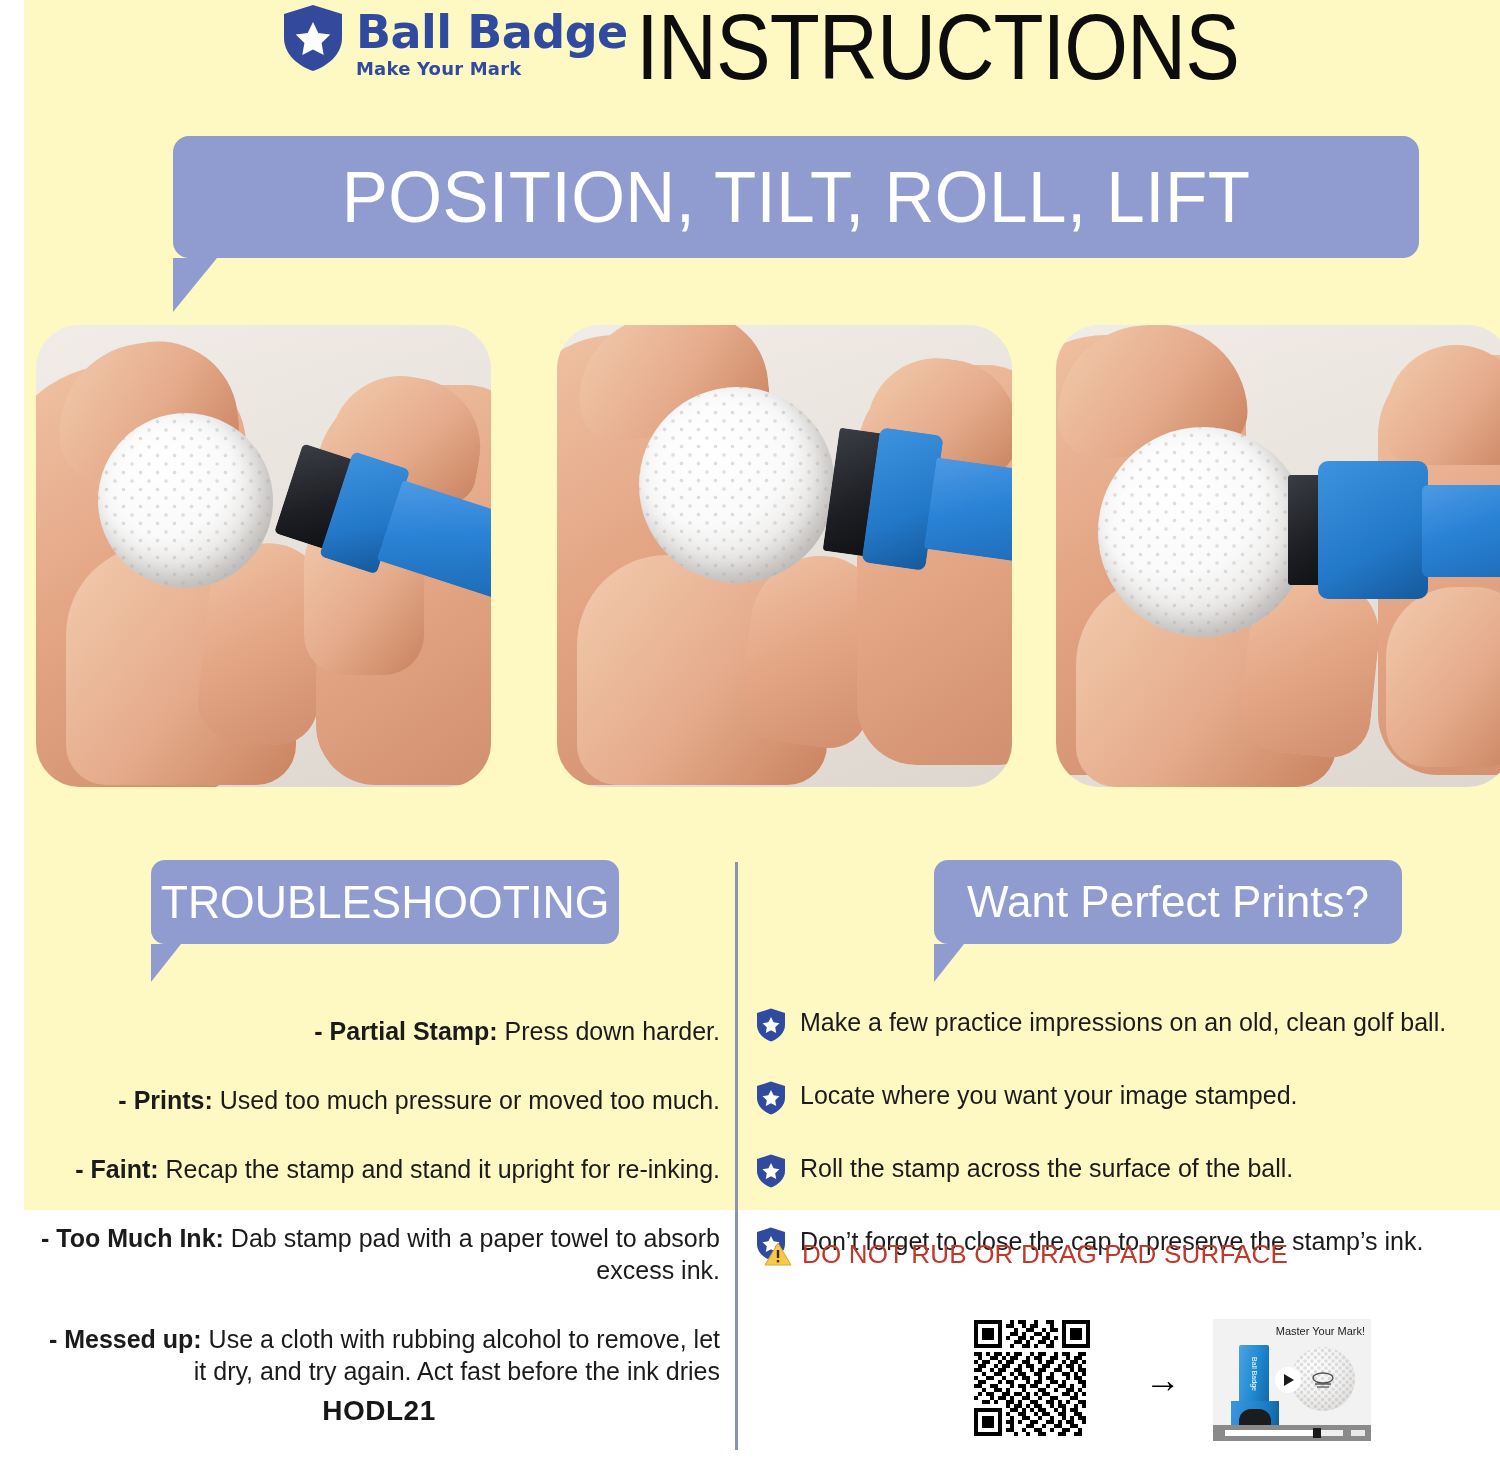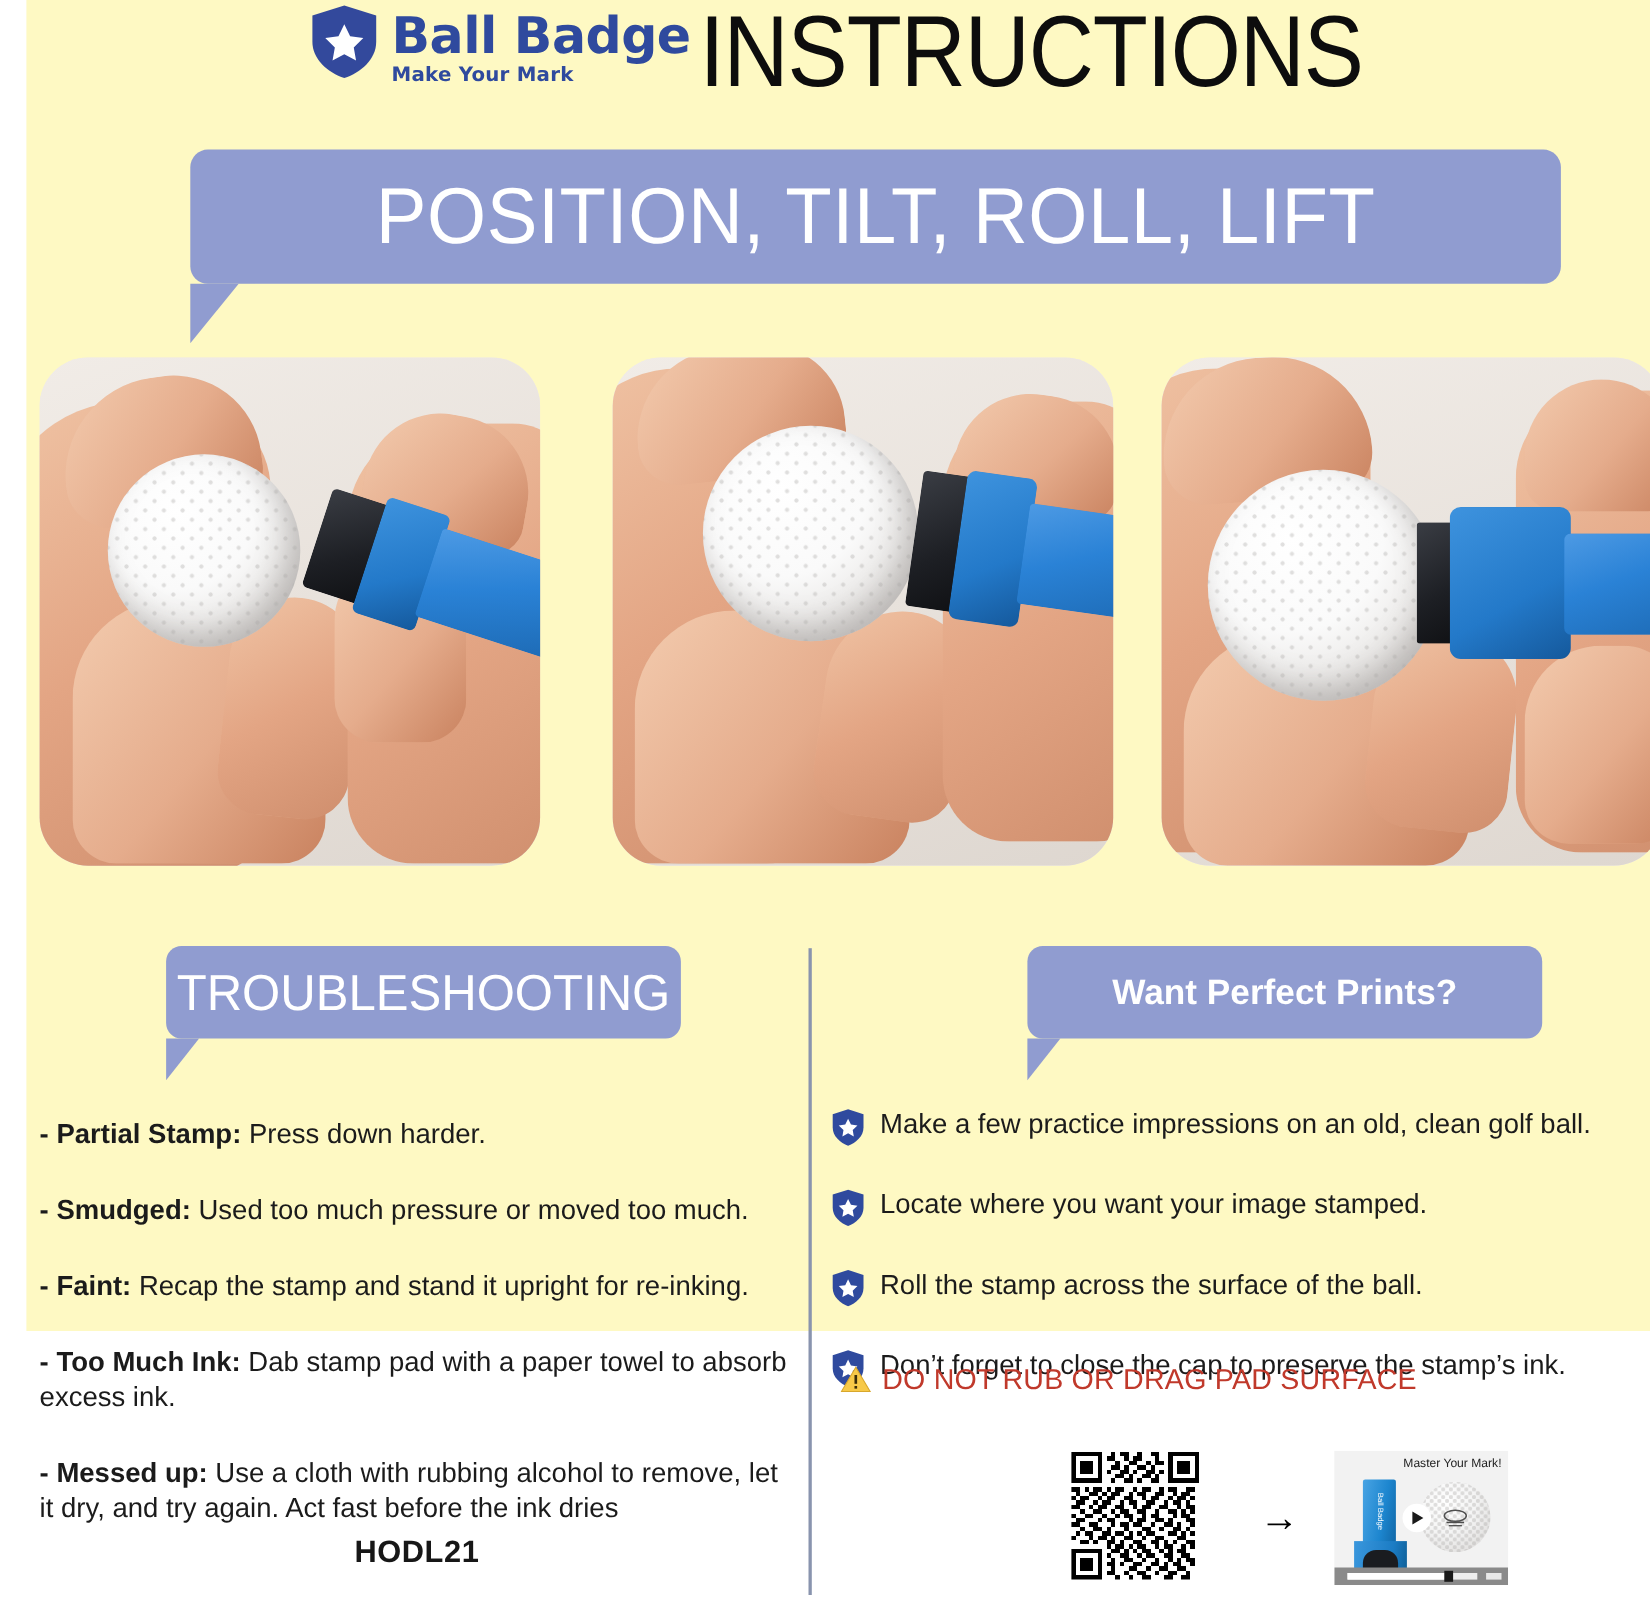--- a/index.html
+++ b/index.html
@@ -114,36 +114,36 @@
     text-align:center; color:#fff; font-size:46px; line-height:46px; font-weight:400;
   }
   .banner-ts .tail {
     left:0px; top:84px;
     border-width:0 0 38px 30px;
     border-color: transparent transparent transparent #909cd0;
   }
   .ts-list { position:absolute; left:0px; top:160px; width:710px; }
   .ts-item {
     font-size:25px; line-height:32px; color:#1b1b1b;
-    margin-bottom:37px; padding:0 14px 0 12px; text-align:left;
+    margin-bottom:37px; padding:0 14px 0 12px; text-align:right;
   }
   .ts-item .lead { font-weight:bold; }
   .ts-code {
     position:absolute; left:0; top:540px; width:710px; text-align:center;
     font-size:28px; font-weight:bold; color:#171717; letter-spacing:0.5px;
   }
 
   
   .right-col { position:absolute; left:712px; top:855px; width:788px; height:600px; }
   .banner-wp {
     left:198px; top:5px; width:468px; height:84px; border-radius:14px;
   }
   .banner-wp .btext {
     position:absolute; left:0; right:0; top:50%; transform:translateY(-50%);
-    text-align:center; color:#fff; font-size:32px; line-height:44px; font-weight:bold;
+    text-align:center; color:#fff; font-size:44px; line-height:44px; font-weight:normal;
   }
   .banner-wp .tail {
     left:0px; top:84px;
     border-width:0 0 38px 30px;
     border-color: transparent transparent transparent #909cd0;
   }
   .tips { position:absolute; left:20px; top:152px; width:756px; }
   .tip-row { display:flex; align-items:flex-start; gap:14px; margin-bottom:38px; }
   .tip-badge { width:30px; height:34px; flex:none; margin-top:1px; }
   .tip-text { font-size:25px; line-height:30px; color:#1b1b1b; }
@@ -301,21 +301,21 @@
   <div class="left-col">
     <div class="bubble banner-ts">
       <div class="btext">TROUBLESHOOTING</div>
       <div class="tail"></div>
     </div>
     <div class="ts-list">
       <div class="ts-item">
         <span class="lead">- Partial Stamp:</span><span> Press down harder.</span>
       </div>
       <div class="ts-item">
-        <span class="lead">- Smudged:</span><span> Used too much pressure or moved too much.</span>
+        <span class="lead">- Prints:</span><span> Used too much pressure or moved too much.</span>
       </div>
       <div class="ts-item">
         <span class="lead">- Faint:</span><span> Recap the stamp and stand it upright for re-inking.</span>
       </div>
       <div class="ts-item">
         <span class="lead">- Too Much Ink:</span><span> Dab stamp pad with a paper towel to absorb excess ink.</span>
       </div>
       <div class="ts-item">
         <span class="lead">- Messed up:</span><span> Use a cloth with rubbing alcohol to remove, let it dry, and try again. Act fast before the ink dries</span>
       </div>

